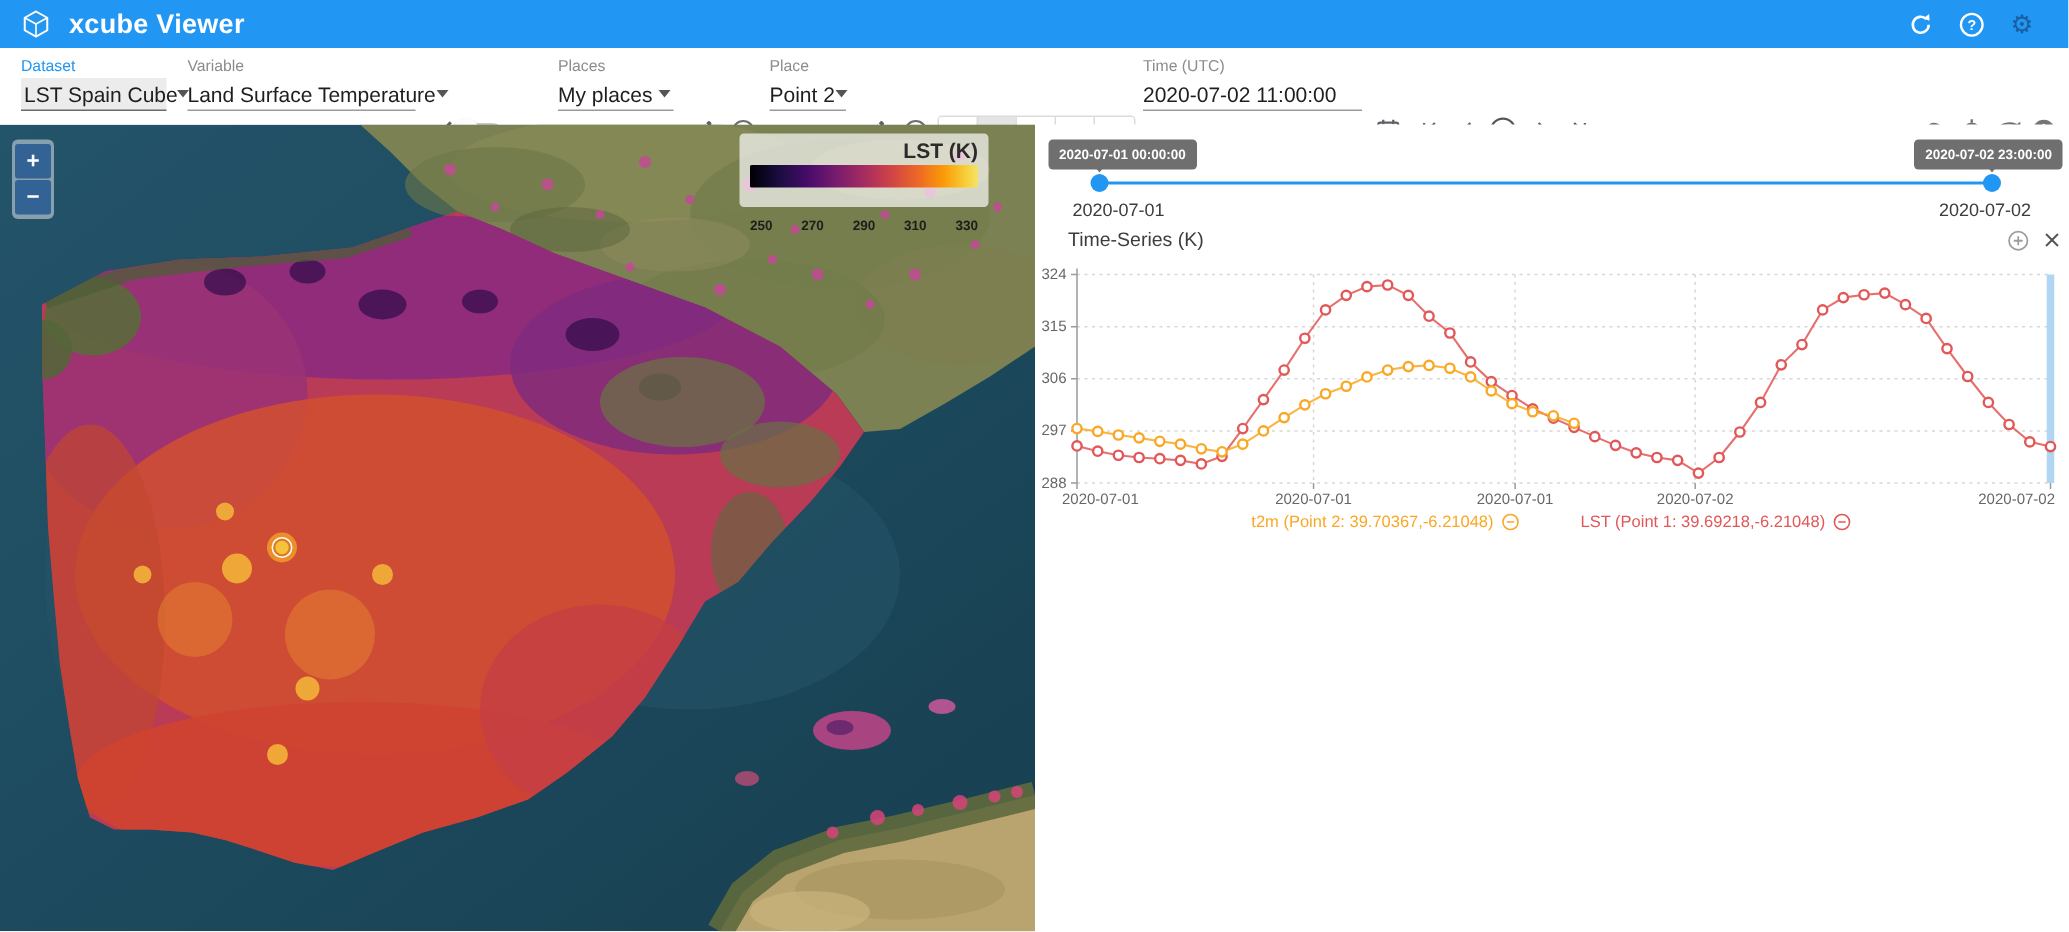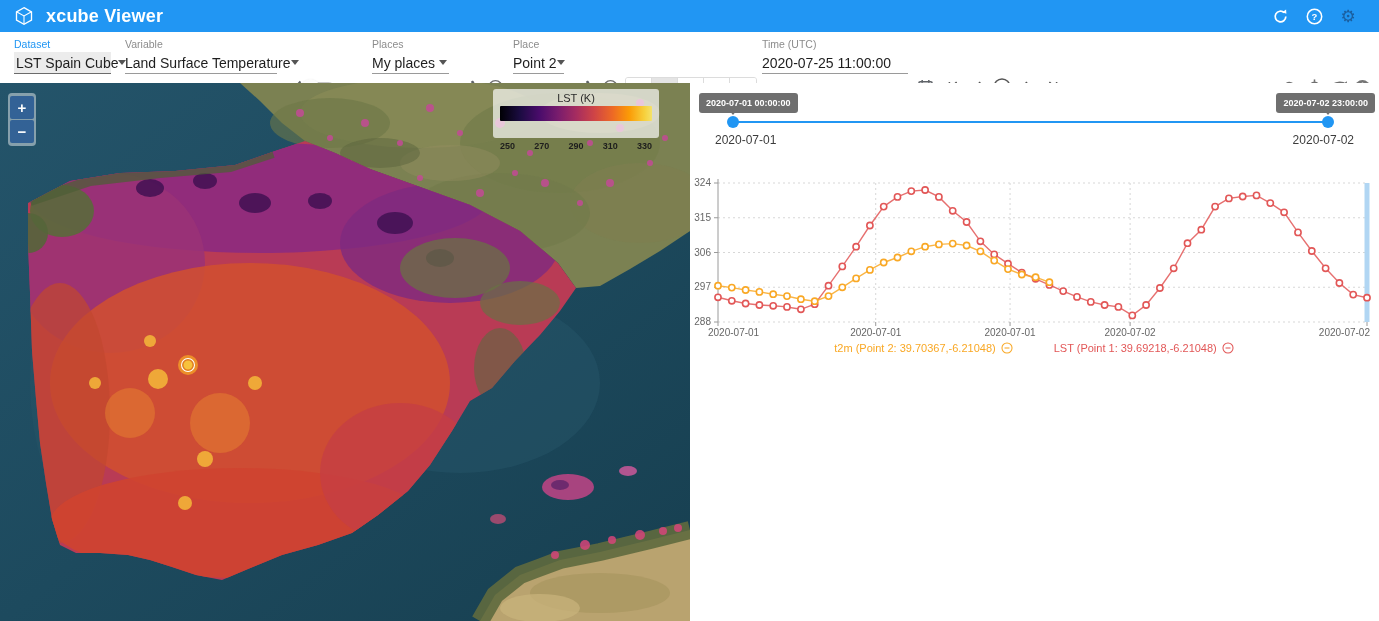--- a/index.html
+++ b/index.html
@@ -40,21 +40,21 @@
   .tslider-lab { position:absolute; top:66px; font-size:12px; color:#3c3c3c; }
 
   
   .map { position:absolute; left:0; top:83px; width:690px; height:538px; overflow:hidden; cursor:grab; }
   .map svg.base { position:absolute; left:0; top:0; }
   .zoomctl { position:absolute; left:8px; top:10px; width:28px; padding:2px; background:rgba(255,255,255,.45); border-radius:4px; }
   .zoomctl .zbtn { width:24px; height:23px; margin:1px 0; background:rgba(0,60,136,.62); color:#fff; font-size:15px; font-weight:bold;
                    display:flex; align-items:center; justify-content:center; border-radius:2px; cursor:pointer; }
   .maplegend { position:absolute; left:493px; top:6px; width:166px; height:49px; background:rgba(255,255,255,.68);
                border-radius:3px; padding:3px 7px; }
-  .maplegend .ltitle { text-align:center; font-size:11px; font-weight:normal; color:#2b2b2b; margin-bottom:2px; }
+  .maplegend .ltitle { text-align:right; font-size:14px; font-weight:bold; color:#2b2b2b; margin-bottom:2px; }
   .maplegend .lbar { height:15px; border-radius:1px;
       background:linear-gradient(to right,#000004,#1b0c41 13%,#4a0c6b 26%,#781c6d 38%,#a52c60 50%,#cf4446 62%,#ed6925 74%,#fb9b06 85%,#f7d03c 95%,#f4e26a); }
   .maplegend .lticks { display:flex; justify-content:space-between; font-size:9px; font-weight:bold; color:#1d1d1d; margin-top:20px; }
 
   
   .panel { position:absolute; left:690px; top:83px; width:689px; height:538px; background:#fff; }
   .chip { position:absolute; top:10px; background:#6f6f6f; color:#fff; font-size:9px; font-weight:bold;
           padding:5px 7px; border-radius:3px; white-space:nowrap; }
   .chip-ptr { position:absolute; top:27px; width:0; height:0; border-left:4px solid transparent;
               border-right:4px solid transparent; border-top:5px solid #6f6f6f; }
@@ -281,21 +281,21 @@
       <div class="gbtn">
           <svg width="19" height="18" viewBox="0 0 22 20">
             <use href="#i-cloud-up"></use>
           </svg>
         </div>
     </div>
 
     <div class="field" style="left:762px;width:146px">
       <div class="flabel">Time (UTC)</div>
       <div class="fvalue">
-          <span>2020-07-25 11:00:00</span>
+          <span>2020-07-02 11:00:00</span>
         </div>
     </div>
     <div class="tbtn" style="left:913px">
         <svg width="19" height="19">
           <use href="#i-calendar"></use>
         </svg>
       </div>
     <div class="tbtn" style="left:941px">
         <svg width="18" height="18">
           <use href="#i-skip-start"></use>
@@ -485,20 +485,33 @@
     <div class="chip" style="left:9px">2020-07-01 00:00:00</div>
     <div class="chip" style="right:4px">2020-07-02 23:00:00</div>
     <div class="chip-ptr" style="left:39px"></div>
     <div class="chip-ptr" style="left:634px"></div>
     <div class="rtrack"></div>
     <div class="rthumb" style="left:37px"></div>
     <div class="rthumb" style="left:632px"></div>
     <span class="rlab" style="left:25px">2020-07-01</span>
     <span class="rlab" style="right:25px">2020-07-02</span>
 
+    <div class="ts-head">
+      <div class="ts-title">Time-Series (K)</div>
+      <div class="ts-ibtn" style="left:645px">
+          <svg width="17" height="17">
+            <use href="#i-plus-circle"></use>
+          </svg>
+        </div>
+      <div class="ts-ibtn" style="left:668px">
+          <svg width="16" height="16">
+            <use href="#i-close"></use>
+          </svg>
+        </div>
+    </div>
 
     <div class="chart-wrap">
       <svg width="689" height="175" viewBox="0 0 689 175">
           <line x1="28" y1="151" x2="677" y2="151" stroke="#d7d7d7" stroke-dasharray="2,3"></line>
           <line x1="24" y1="151" x2="28" y2="151" stroke="#9a9a9a"></line>
           <text x="21" y="154" text-anchor="end" font-size="10" fill="#666" font-family="Liberation Sans, sans-serif">288</text>
           <line x1="28" y1="116.25" x2="677" y2="116.25" stroke="#d7d7d7" stroke-dasharray="2,3"></line>
           <line x1="24" y1="116.25" x2="28" y2="116.25" stroke="#9a9a9a"></line>
           <text x="21" y="119.25" text-anchor="end" font-size="10" fill="#666" font-family="Liberation Sans, sans-serif">297</text>
           <line x1="28" y1="81.5" x2="677" y2="81.5" stroke="#d7d7d7" stroke-dasharray="2,3"></line>

